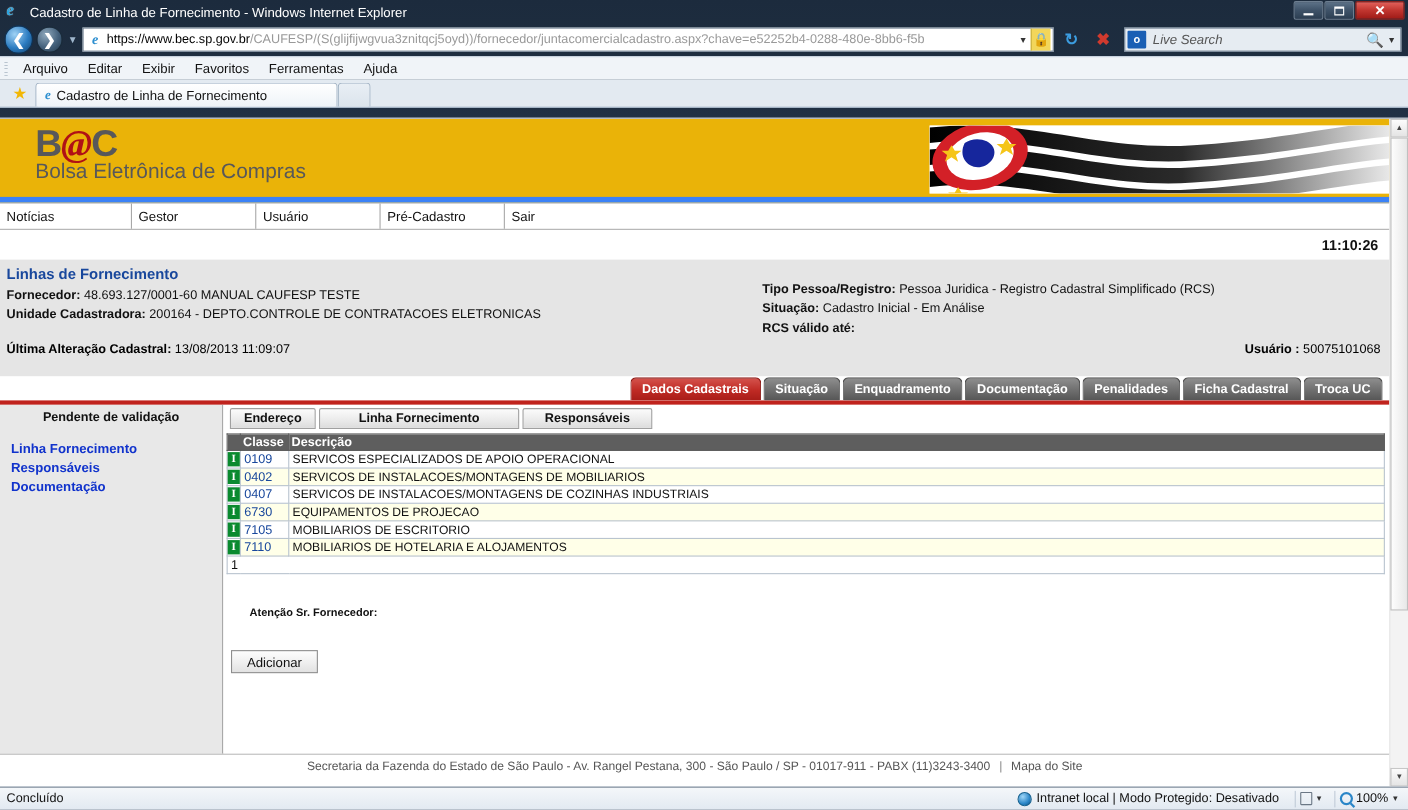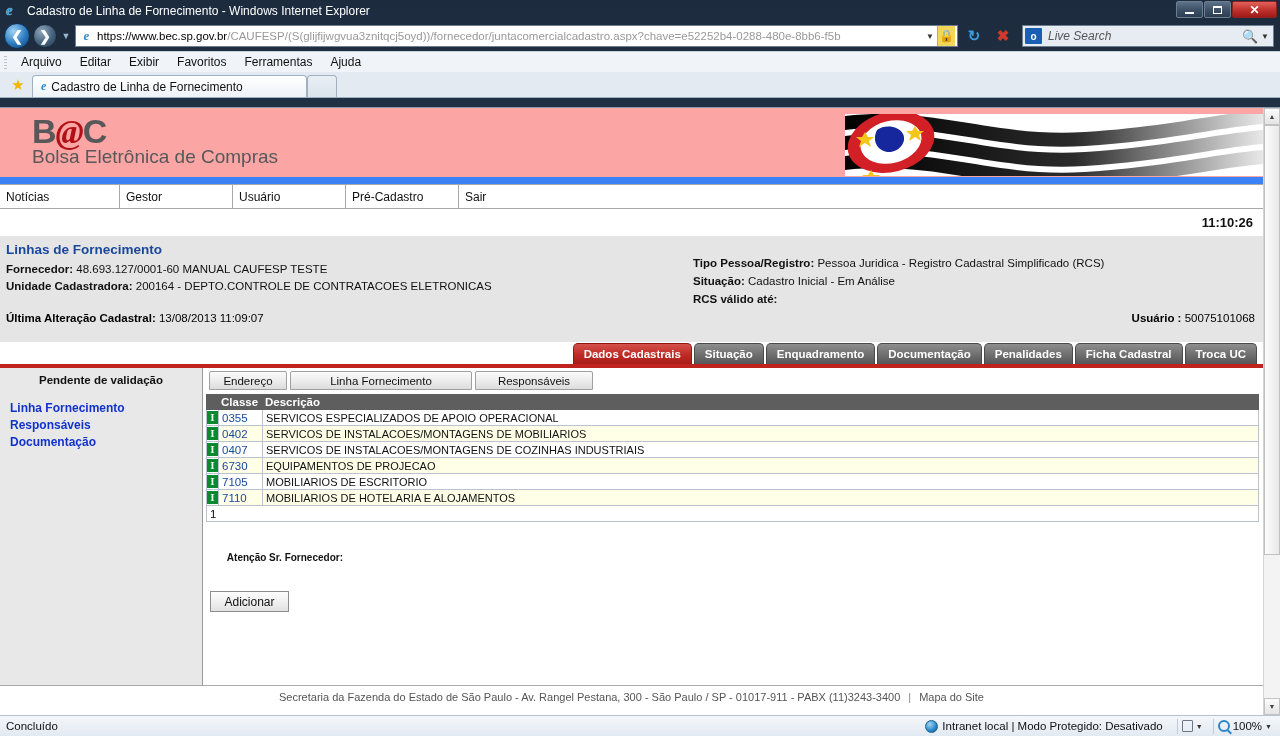--- a/index.html
+++ b/index.html
@@ -202,22 +202,22 @@
   }
   .sb-track { flex: 1 1 auto; background: #f3f3f3; position: relative; }
   .sb-thumb {
     position:absolute; top:0; left:0; right:0; height: 430px;
     background: linear-gradient(to right,#fdfdfd,#e8e8e8);
     border: 1px solid #c0c0c0;
   }
 
   
   .site-head {
-    height: 76px; position: relative; background: #fca5a5;
-    border-bottom: 7px solid #3b82f6;
+    height: 76px; position: relative; background: #eab308;
+    border-bottom: 5px solid #3b82f6;
   }
   .logo-wrap { position: absolute; left: 32px; top: 6px; }
   .logo-bec {
     font-family: "Liberation Sans", sans-serif;
     font-weight: bold; font-size: 34px; letter-spacing: -1px;
     color: #58585a; line-height: 34px; position: relative;
   }
   .logo-at {
     color: #b01116; font-family: "Liberation Serif", serif; font-style: italic;
   }
@@ -293,21 +293,21 @@
   .side-link {
     display: block; font-size: 12px; font-weight: bold; color: #1133cc;
     padding: 0 0 1px 10px; line-height: 16px;
   }
   .content { flex: 1 1 auto; min-width: 0; background: #fff; padding-left: 3px; }
 
   .subtabs { display: flex; gap: 3px; padding: 3px 0 4px 3px; }
   .stab {
     height: 19px; padding: 0 4px;
     display: flex; align-items: center; justify-content: center;
-    font-size: 11.5px; font-weight: normal; color: #111;
+    font-size: 11.5px; font-weight: bold; color: #111;
     background: linear-gradient(to bottom,#fbfbfb 0%,#eaeaea 60%,#dcdcdc 100%);
     border: 1px solid #a0a0a0;
     border-radius: 2px 2px 0 0;
   }
   .stab.w1 { min-width: 78px; }
   .stab.w2 { min-width: 205px; }
   .stab.w3 { min-width: 182px; }
   .stab.w4 { min-width: 118px; }
 
   
@@ -562,21 +562,21 @@
             <thead>
               <tr>
                 <th class="c0"></th>
                 <th class="c1">Classe</th>
                 <th>Descrição</th>
               </tr>
             </thead>
             <tbody>
               <tr class="odd">
                 <td class="icell"><span class="ibadge">I</span></td>
-                <td class="cls">0355</td>
+                <td class="cls">0109</td>
                 <td>SERVICOS ESPECIALIZADOS DE APOIO OPERACIONAL</td>
               </tr>
               <tr class="even">
                 <td class="icell"><span class="ibadge">I</span></td>
                 <td class="cls">0402</td>
                 <td>SERVICOS DE INSTALACOES/MONTAGENS DE MOBILIARIOS</td>
               </tr>
               <tr class="odd">
                 <td class="icell"><span class="ibadge">I</span></td>
                 <td class="cls">0407</td>

